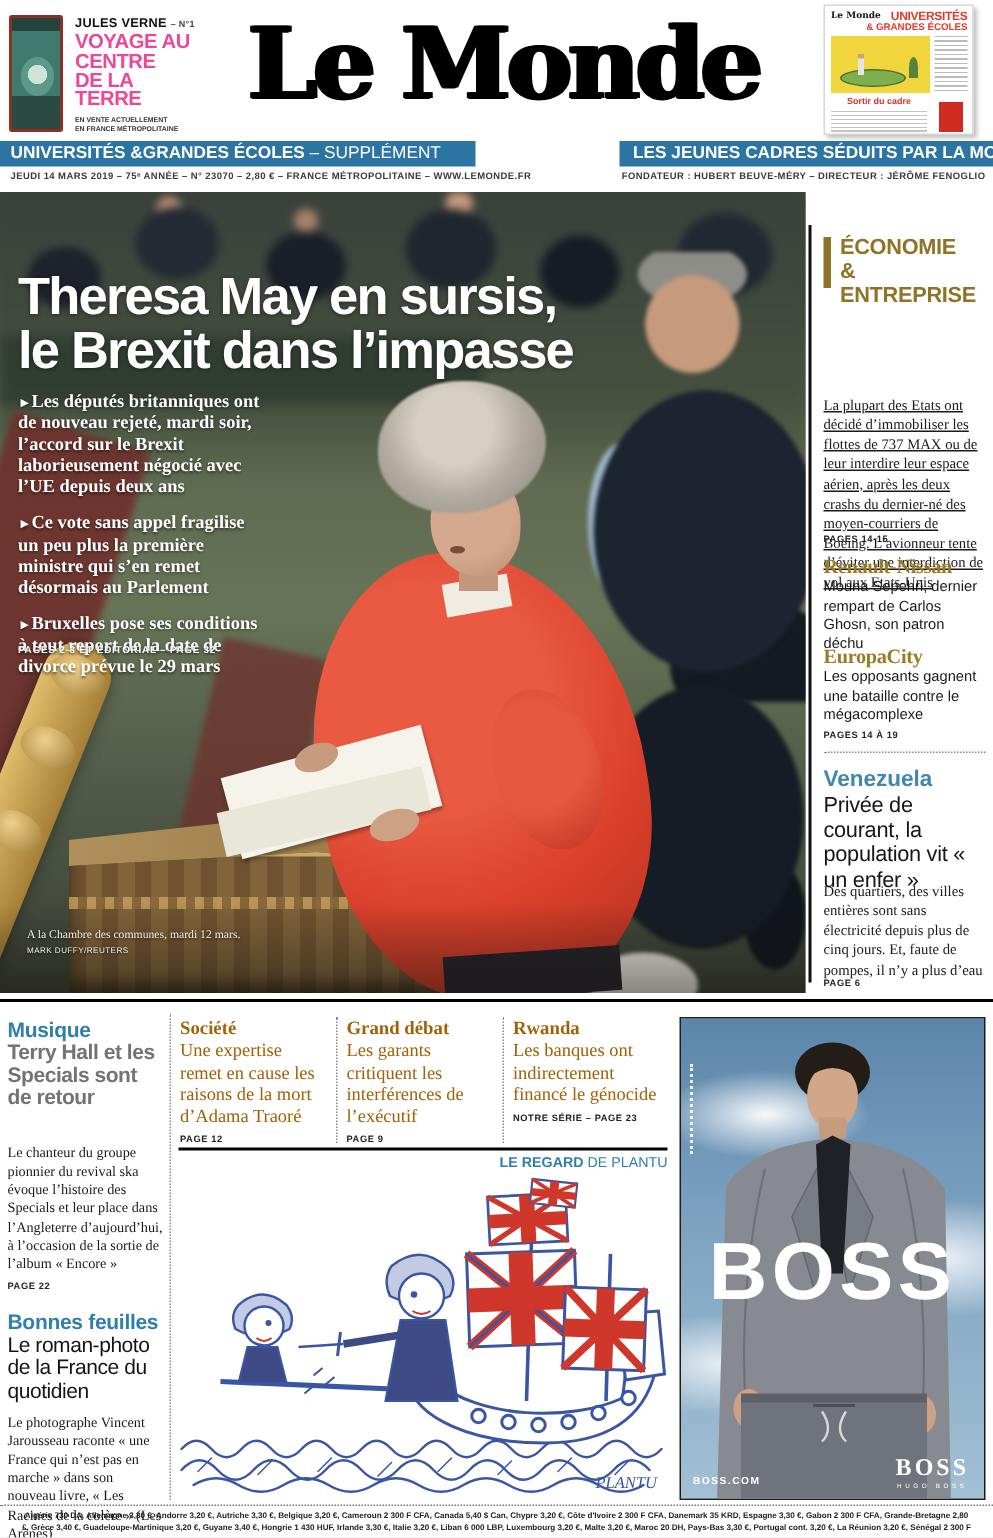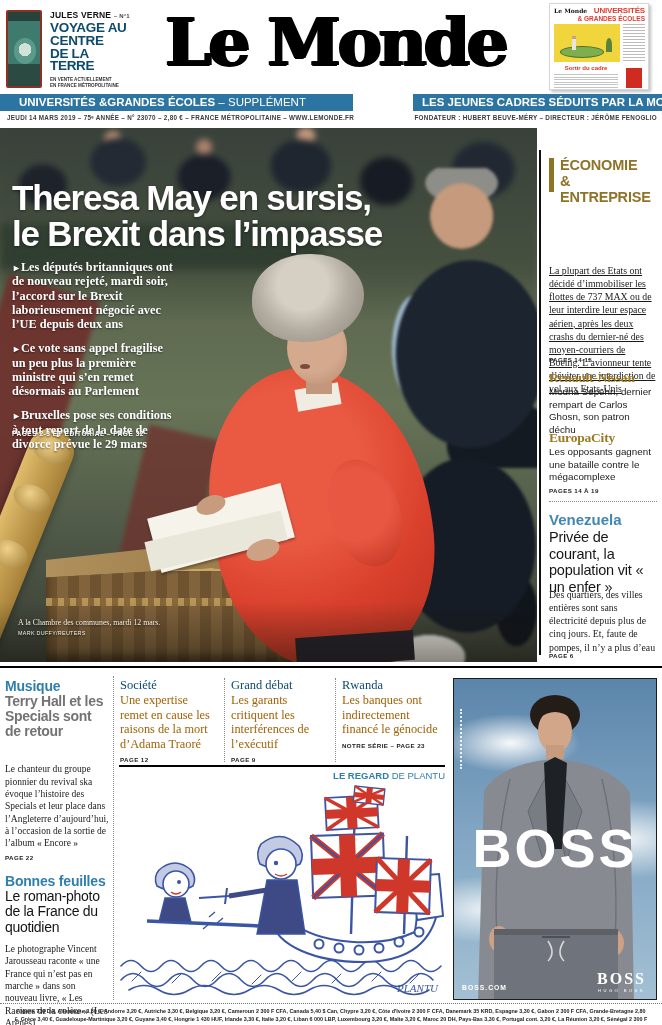--- a/index.html
+++ b/index.html
@@ -14,42 +14,42 @@
     text-shadow:1px 0 0 #000,-1px 0 0 #000,0 1px 0 #000,2px 0 0 #000;}
   .book{left:6px;top:8px;width:130px;height:84px;}
   .book-cover{position:absolute;left:0;top:2px;width:36px;height:78px;background:
       linear-gradient(180deg,#25433b 0 12%,#3e7a6e 12% 70%,#2b4a42 70% 100%);
       border:2px solid #8c2f24;border-radius:2px;}
   .book-cover i{position:absolute;left:6px;top:26px;width:22px;height:26px;border-radius:50%;
       background:radial-gradient(circle at 50% 45%,#cfe3d8 0 35%,#5d998b 36% 100%);}
   .book-text{position:absolute;left:44px;top:2px;width:86px;}
   .book-series{font-size:8.5px;font-weight:bold;letter-spacing:.2px;color:#111;}
   .book-series small{font-size:6px;color:#444;}
-  .book-title{margin-top:2px;font-size:13.5px;line-height:.95;font-weight:bold;color:#0c4a6e;letter-spacing:-.3px;}
+  .book-title{margin-top:2px;font-size:13.5px;line-height:.95;font-weight:bold;color:#ec4899;letter-spacing:-.3px;}
   .book-note{margin-top:4px;font-size:4.6px;font-weight:bold;color:#333;line-height:1.3;}
   .thumb{left:549px;top:3px;width:100px;height:87px;background:#fff;border:1px solid #d7d7d7;
          box-shadow:2px 2px 3px rgba(0,0,0,.25);}
   .thumb-lm{position:absolute;left:4px;top:3px;font-family:"DejaVu Serif",serif;font-weight:bold;font-size:6px;}
   .thumb-uni{position:absolute;right:3px;top:2px;text-align:right;color:#e23b2e;font-weight:bold;}
   .thumb-uni .l1{font-size:8px;letter-spacing:-.2px;}
   .thumb-uni .l2{font-size:6.5px;}
   .thumb-illo{position:absolute;left:4px;top:20px;width:66px;height:38px;background:#f0d53d;}
   .thumb-illo .rug{position:absolute;left:6px;bottom:4px;width:44px;height:12px;border-radius:50%;background:#7fae4e;border:1px solid #4c6f2e;}
   .thumb-illo .man{position:absolute;left:18px;bottom:12px;width:4px;height:14px;background:#e8e5de;border-top:3px solid #caa183;}
   .thumb-illo .plant{position:absolute;right:8px;bottom:10px;width:6px;height:14px;background:#58823b;border-radius:50% 50% 0 0;}
   .thumb-side{position:absolute;right:3px;top:20px;width:22px;height:38px;
       background:repeating-linear-gradient(180deg,#bbb 0 1px,#fff 1px 3px);}
   .thumb-head{position:absolute;left:0;top:61px;width:72px;text-align:center;color:#d93426;font-weight:bold;font-size:6px;}
   .thumb-cols{position:absolute;left:4px;top:70px;width:64px;height:14px;
       background:repeating-linear-gradient(180deg,#c4c4c4 0 1px,#fff 1px 2.6px);}
   .thumb-red{position:absolute;right:6px;top:64px;width:16px;height:20px;background:#cf2b20;}
 
   
   .bar{top:94px;height:17px;background:#2c74a1;color:#fff;font-weight:bold;font-size:11.5px;line-height:17px;white-space:nowrap;}
-  .bar.left{left:0;width:353px;padding-left:19px;}
+  .bar.left{left:0;width:317px;padding-left:7px;}
   .bar.right{left:413px;width:249px;padding-left:9px;}
   .bar .light{font-weight:normal;}
   .dateline{top:114px;font-size:6.3px;font-weight:bold;letter-spacing:.3px;color:#3a3a3a;}
   .dateline.l{left:7px;}
   .dateline.r{right:5px;}
 
   
   .photo{left:0;top:128px;width:537px;height:534px;overflow:hidden;background:#4c5244;}
   .ph{position:absolute;}
   .ph-bg{inset:0;background:linear-gradient(180deg,#3d4238 0%,#474c40 16%,#5b664f 30%,#687457 52%,#515b49 74%,#3a3f35 100%);}
@@ -130,21 +130,21 @@
   .ven-k{font-size:15px;font-weight:bold;color:#3f87ae;}
   .ven-t{font-size:14.5px;line-height:1.14;color:#161616;letter-spacing:-.2px;}
 
   
   .rule-h{left:0;top:666px;width:662px;height:2px;background:#000;}
   .kicker{font-size:14px;font-weight:bold;color:#2f7fae;letter-spacing:-.2px;}
   .bl-title-b{font-size:14px;font-weight:bold;line-height:1.08;color:#737373;letter-spacing:-.3px;}
   .bl-title-l{font-size:14px;line-height:1.1;color:#141414;letter-spacing:-.3px;}
   .bl-body{font-family:"Liberation Serif",serif;font-size:9.5px;line-height:1.3;color:#1a1a1a;}
   .dotted-v{width:0;border-left:1px dotted #8a8a8a;}
-  .brief-k{font-family:"Liberation Serif",serif;font-weight:normal;font-size:12.5px;color:#0c4a6e;}
+  .brief-k{font-family:"Liberation Serif",serif;font-weight:bold;font-size:12.5px;color:#a16207;}
   .brief-t{font-family:"Liberation Serif",serif;font-size:12.3px;line-height:1.18;color:#a16207;}
   .regard-rule{left:119px;top:765px;width:326px;height:2px;background:#000;}
   .regard{left:119px;top:770px;width:326px;text-align:right;font-size:9.5px;color:#2f7fae;}
   .regard b{font-weight:bold;}
   .cartoon{left:119px;top:784px;width:326px;height:216px;}
 
   
   .ad{left:453px;top:678px;width:204px;height:322px;border:1px solid #1c1c1c;overflow:hidden;background:
      radial-gradient(100px 42px at 28% 20%,rgba(255,255,255,.95),transparent 70%),
      radial-gradient(130px 55px at 85% 50%,rgba(255,255,255,.85),transparent 72%),

